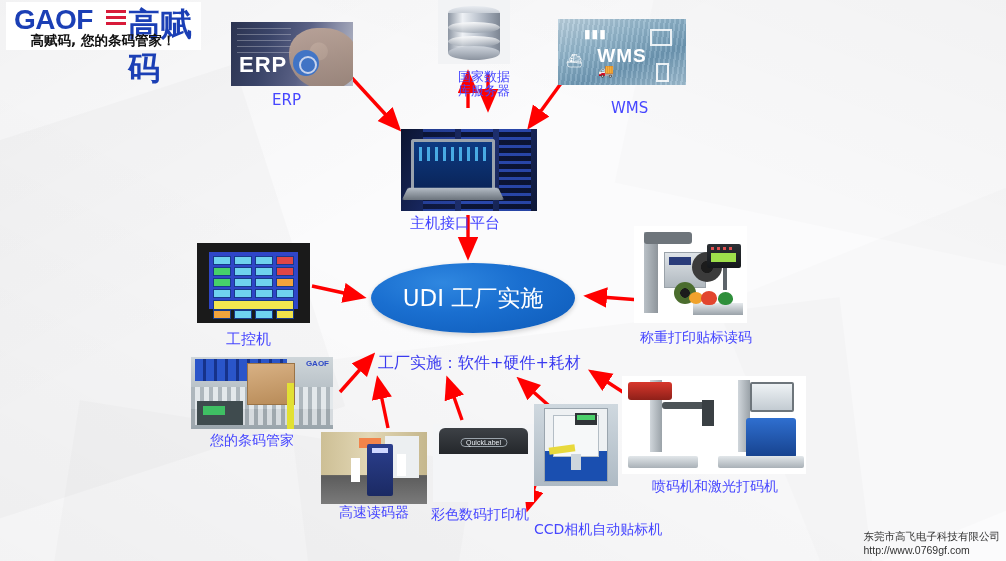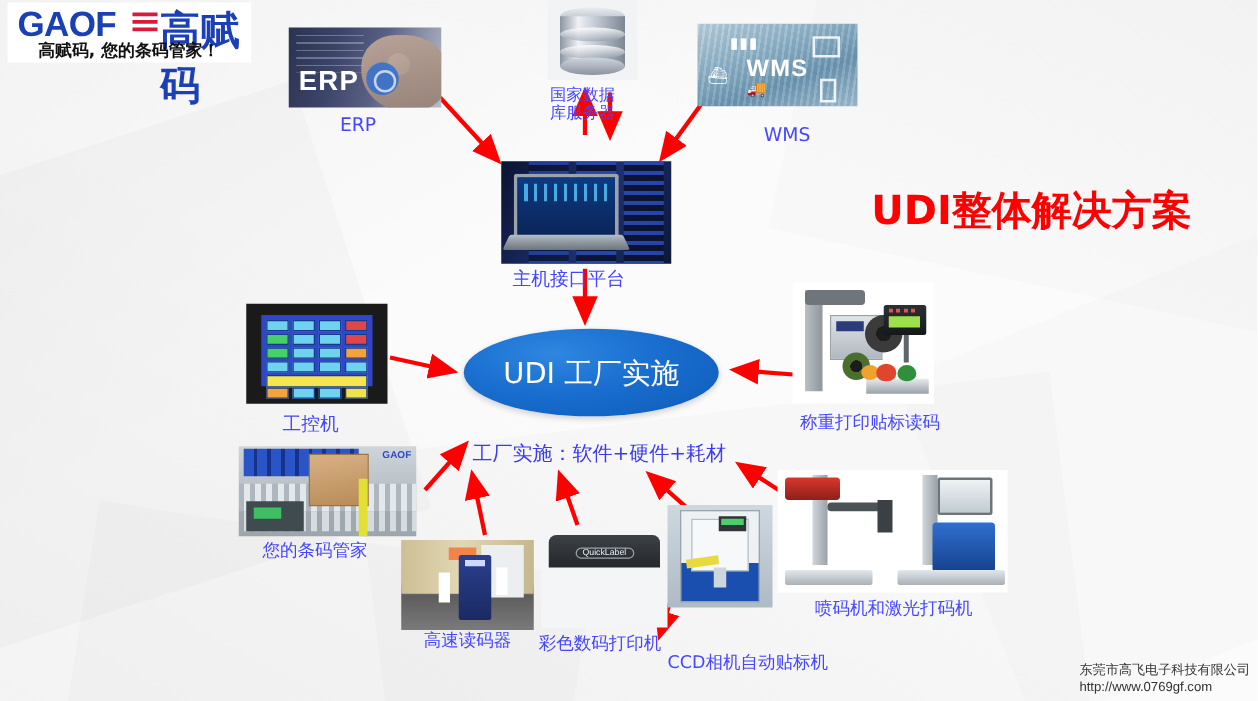--- a/index.html
+++ b/index.html
@@ -54,21 +54,21 @@
     font-size:32px;font-weight:bold;color:#ff0000;white-space:nowrap;
     font-family:"DejaVu Sans",sans-serif;
   }
 
   
   .lbl{
     position:absolute;color:#4646ff;white-space:nowrap;
     font-family:"DejaVu Sans",sans-serif;font-size:13px;
   }
   .lbl.big{font-size:15px;}
-  .lbl.ctr{text-align:left;white-space:normal;line-height:1.08;}
+  .lbl.ctr{text-align:right;white-space:normal;line-height:1.08;}
 
   
   .photo{position:absolute;overflow:hidden;background:#dfe3e8;}
 
   
   .p-erp{background:
      radial-gradient(circle at 72% 46%,rgba(220,225,240,.75) 0 9%,rgba(0,0,0,0) 10%),
      linear-gradient(105deg,#2b3350 0%,#3a4468 30%,#5a6185 58%,#8a8fa8 78%,#b9bcc9 100%);}
   .p-erp .txt{position:absolute;left:8px;top:30px;color:#fff;font-size:22px;font-weight:bold;letter-spacing:1px;font-family:"Liberation Sans",sans-serif;}
   .p-erp .hexa{position:absolute;left:62px;top:28px;width:26px;height:26px;border-radius:50%;background:#2f6fd0;opacity:.85;}
@@ -265,21 +265,20 @@
     <div class="word">GAOF</div>
     <div class="bars">
         <i></i>
         <i></i>
         <i></i>
       </div>
     <div class="cn">高赋码</div>
     <div class="tag">高赋码, 您的条码管家！</div>
   </div>
 
-  <div id="main-title">UDI整体解决方案</div>
 
   <svg id="arrows" viewBox="0 0 1006 561">
     <defs>
       <marker id="ah" markerWidth="7" markerHeight="7" refX="5.6" refY="3" orient="auto">
         <path d="M0,0 L7,3 L0,6 z" fill="#ff0000"></path>
       </marker>
     </defs>
     <g stroke="#ff0000" stroke-width="3.4" fill="none" marker-end="url(#ah)">
 
       <path d="M352,78 L398,128"></path>

